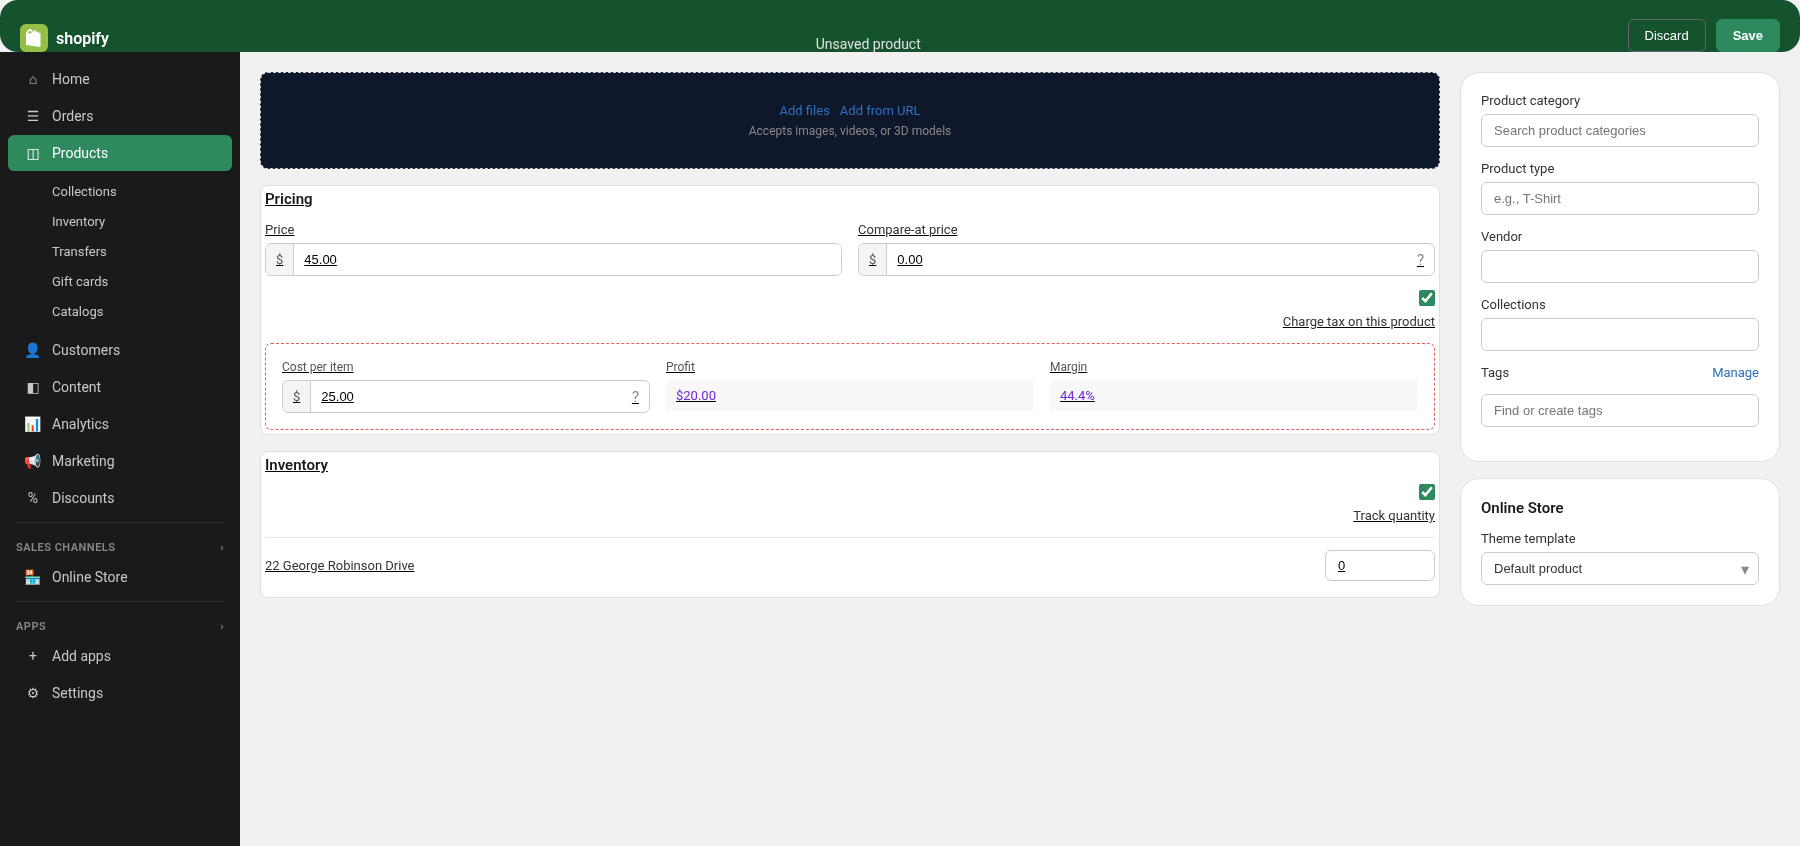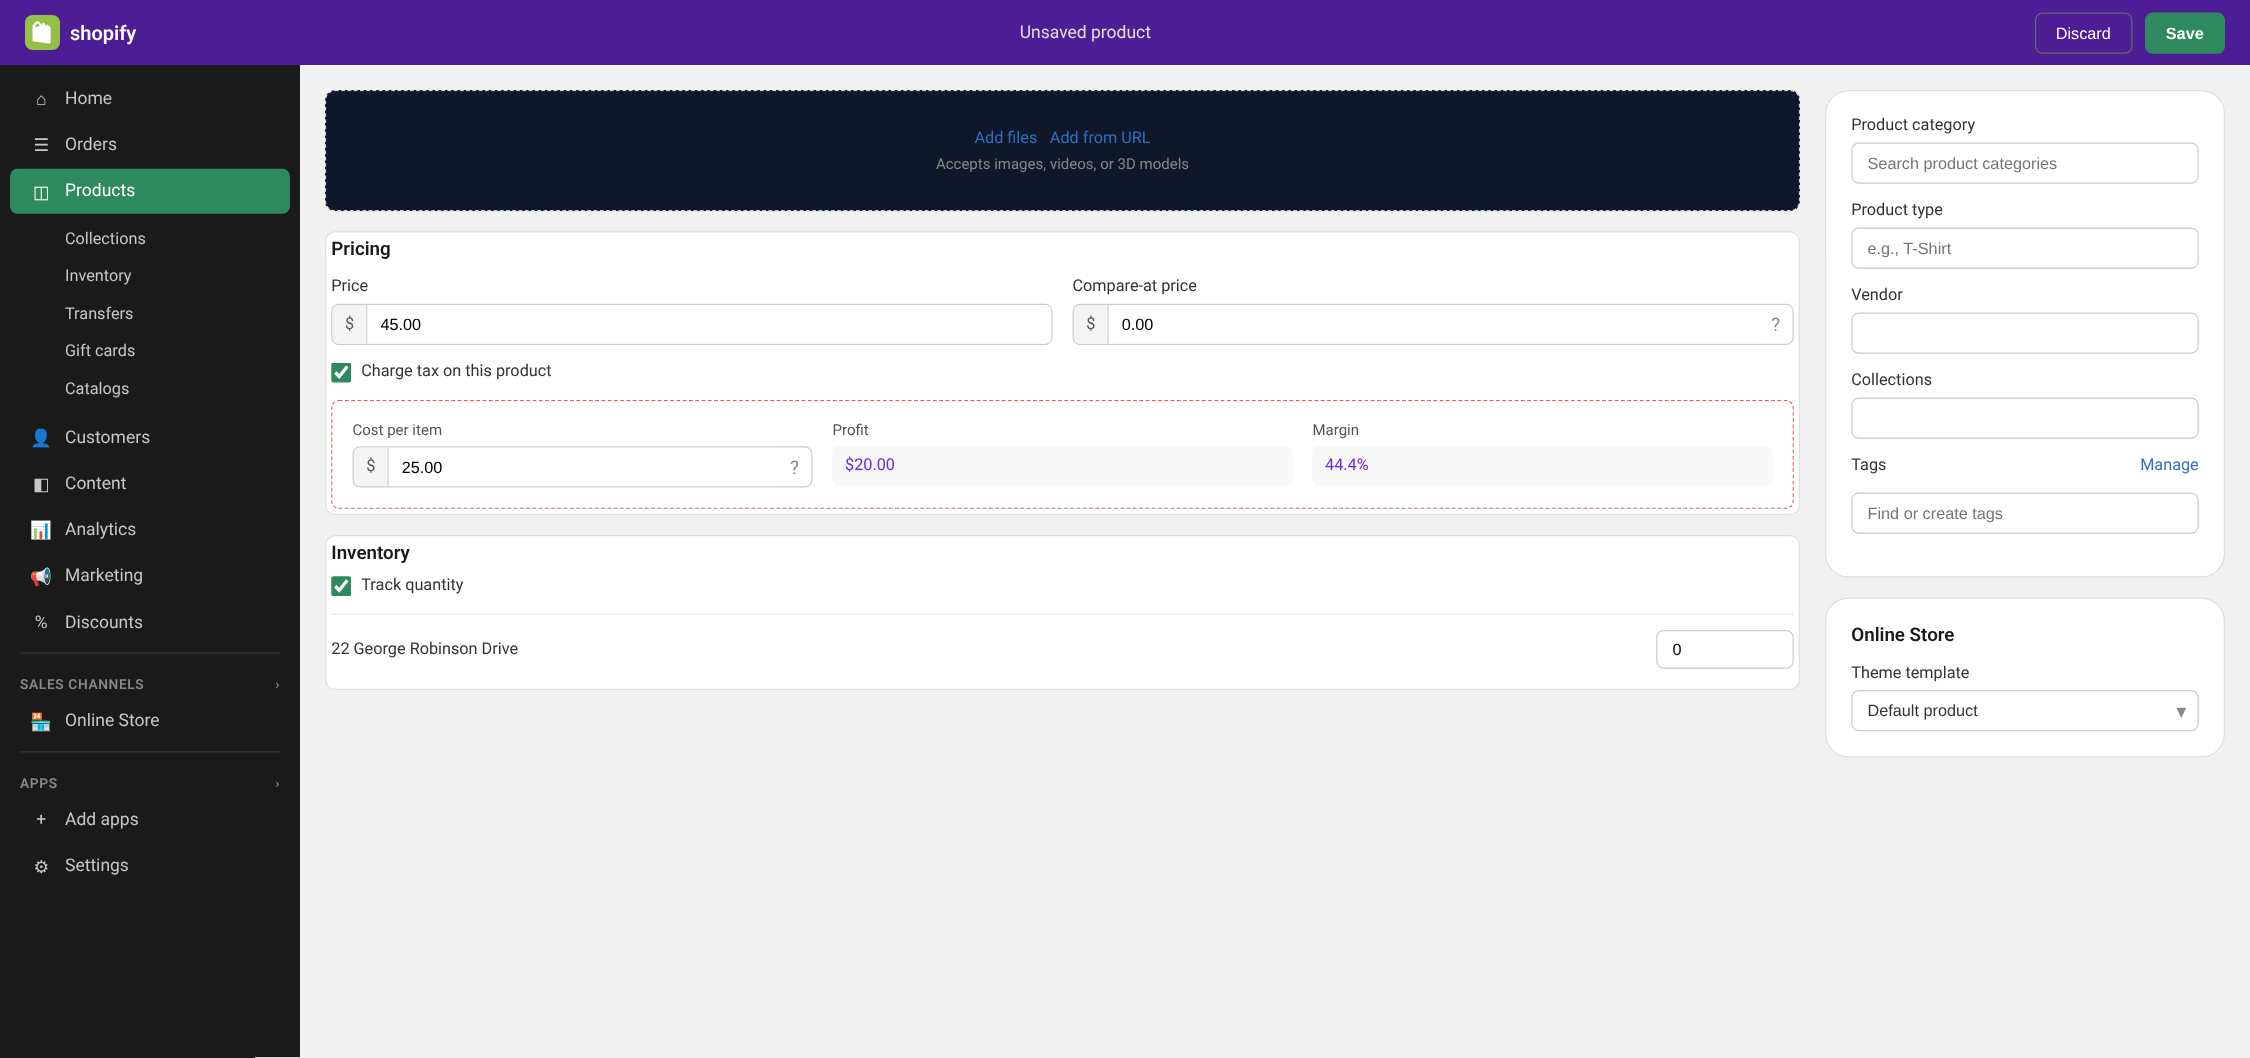--- a/index.html
+++ b/index.html
@@ -1,26 +1,27 @@
 <!DOCTYPE html>
 <html><head>
   <meta charset="utf-8">
   <style>
     * { box-sizing: border-box; margin: 0; padding: 0; }
     body { font-family: -apple-system, BlinkMacSystemFont, 'Segoe UI', Roboto, sans-serif; background: #f1f1f1; display: flex; flex-direction: column; height: 846px; overflow: hidden; }
 
     
     .top-nav {
-      background: #4c1d95;
+      background: #14532d;
       height: 52px;
       display: flex;
-      align-items: center;
+      align-items: flex-end;
       justify-content: space-between;
       padding: 0 20px;
       flex-shrink: 0;
+      border-radius: 18px;
     }
     .top-nav-logo {
       display: flex;
       align-items: center;
       gap: 8px;
       color: white;
       font-size: 16px;
       font-weight: 600;
     }
     .shopify-bag {
@@ -132,20 +133,21 @@
       flex-direction: column;
       gap: 16px;
     }
 
     
     .card {
       background: white;
       border-radius: 8px;
       border: 1px solid #e0e0e0;
       padding: 4px;
+      text-decoration: underline;
     }
 
     
     .media-card {
       border: 1px dashed #d0d0d0;
       border-radius: 8px;
       background: #0f172a;
       padding: 30px 20px;
       text-align: center;
     }
@@ -214,23 +216,24 @@
     .input-prefix .help-icon {
       padding: 0 10px;
       color: #888;
       font-size: 15px;
       cursor: pointer;
     }
 
     
     .checkbox-row {
       display: flex;
-      align-items: flex-start;
+      align-items: flex-end;
       gap: 8px;
       margin-bottom: 14px;
+      flex-direction: column;
     }
     .checkbox-row input[type="checkbox"] {
       width: 16px;
       height: 16px;
       accent-color: #2e8a5e;
     }
     .checkbox-label {
       font-size: 13px;
       color: #333;
     }

